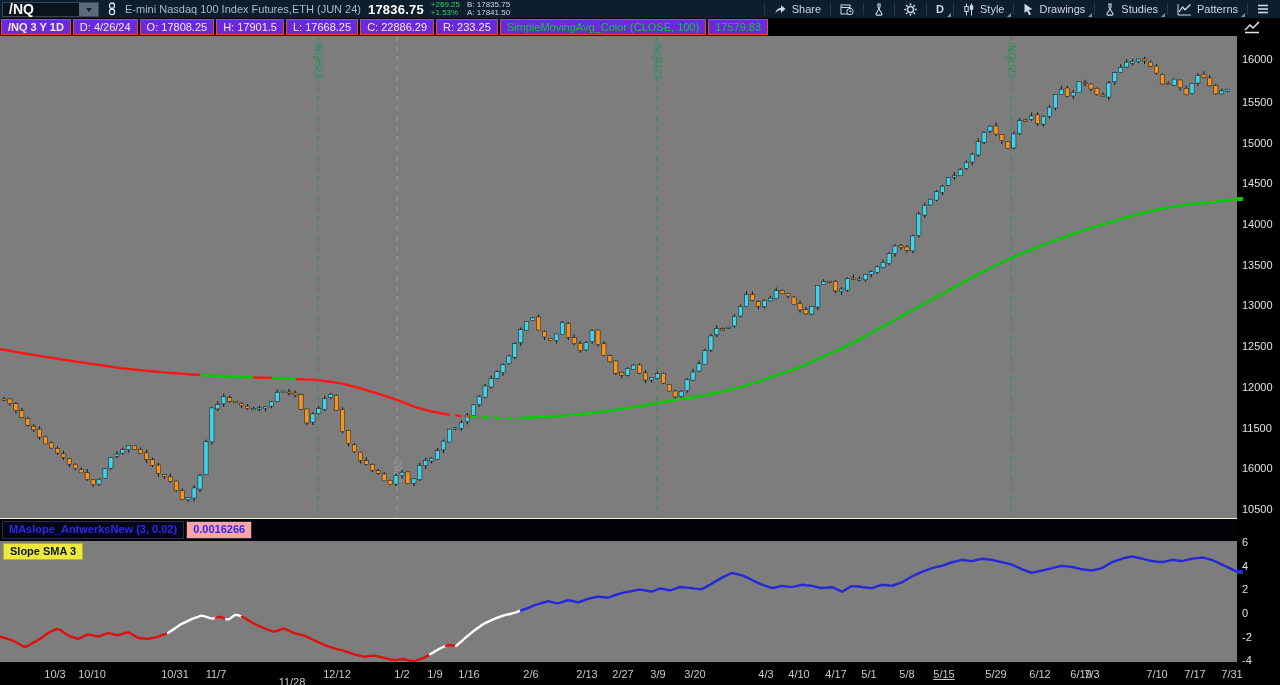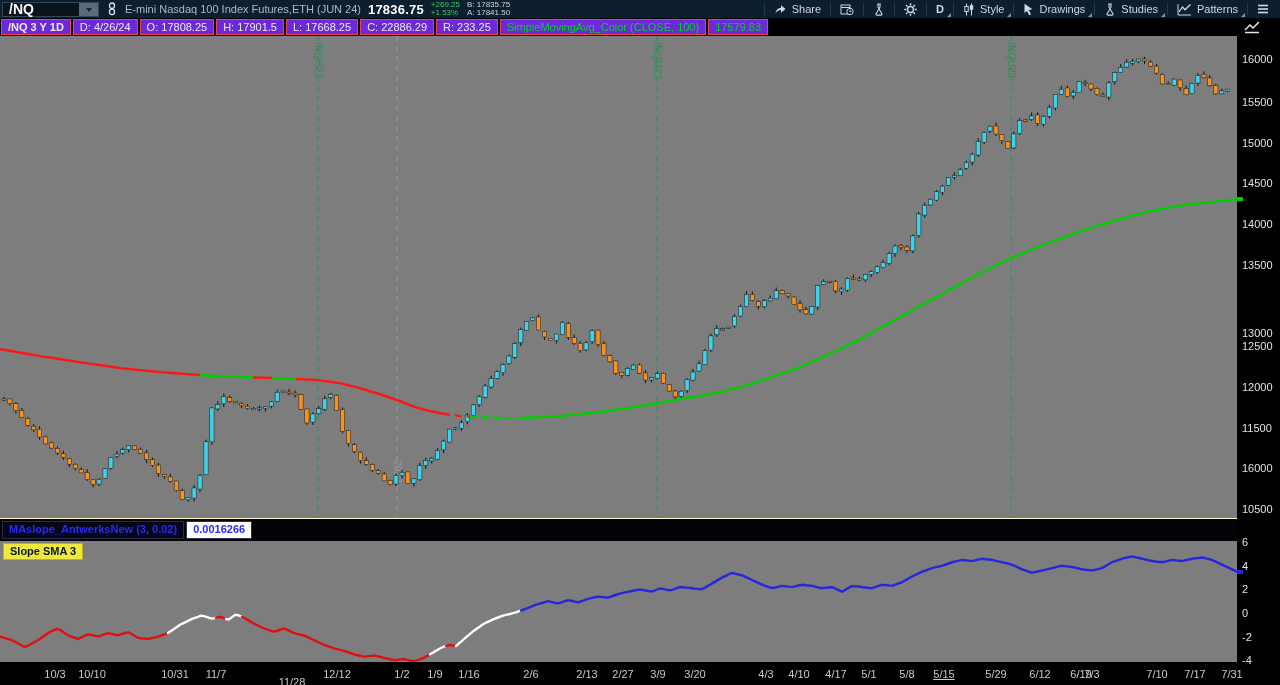--- a/index.html
+++ b/index.html
@@ -35,21 +35,21 @@
   .hcell.study{color:#00d02a}
 
   .main-chart{position:absolute;top:36px;left:0;width:1237px;height:482px}
   .lower-chart{position:absolute;top:541px;left:0;width:1237px;height:121px}
 
   
   .study-header{position:absolute;top:518px;left:0;width:1237px;height:23px;background:#020207;
         border-top:1px solid #fef9c3;display:flex;gap:2px;padding:2px 0 2px 2px;z-index:4}
   .scell{font-size:11px;line-height:15px;padding:0 6px;white-space:nowrap;border:1px solid #2b2b46;color:#2a2af0;font-weight:bold}
   .scell.name{background:#05051a}
-  .scell.value{background:#ffffff}
+  .scell.value{background:#fca5a5}
 
   .badge{position:absolute;top:543px;left:3px;background:#f0e93c;color:#0c1726;font-size:11px;
         font-weight:bold;padding:1px 6px 2px 6px;border:1px solid #b8b229;z-index:6}
 
   
   .right-axis{position:absolute;top:18px;left:1237px;width:43px;height:667px;background:#000;z-index:3}
   .tick{position:absolute;left:5px;transform:translateY(-50%);font-size:11px;color:#e2e2e2;white-space:nowrap}
   .marker{position:absolute;left:0;width:6px;height:4px;transform:translateY(-50%)}
   .axis-corner{position:absolute;top:3px;left:7px}
 
@@ -673,21 +673,21 @@
           <polyline points="1,9 6,4 9,7 15,1" stroke="#e6e6e6" fill="none" stroke-width="1.5"></polyline>
           <line x1="1" y1="11.5" x2="15" y2="11.5" stroke="#e6e6e6" stroke-width="1.5"></line>
         </svg>
     </span>
   <div class="tick" style="top: 41px;">16000</div>
       <div class="tick" style="top: 83.9493px;">15500</div>
       <div class="tick" style="top: 124.659px;">15000</div>
       <div class="tick" style="top: 165.368px;">14500</div>
       <div class="tick" style="top: 206.078px;">14000</div>
       <div class="tick" style="top: 246.787px;">13500</div>
-      <div class="tick" style="top: 287.497px; margin-top: 28px;">13000</div>
+      <div class="tick" style="top: 287.497px;">13000</div>
       <div class="tick" style="top: 328.206px;">12500</div>
       <div class="tick" style="top: 368.916px;">12000</div>
       <div class="tick" style="top: 409.625px;">11500</div>
       <div class="tick" style="top: 450.334px;">16000</div>
       <div class="tick" style="top: 491.044px;">10500</div>
       <div class="tick" style="top: 524.18px;">6</div>
       <div class="tick" style="top: 547.79px;">4</div>
       <div class="tick" style="top: 571.4px;">2</div>
       <div class="tick" style="top: 595.01px;">0</div>
       <div class="tick" style="top: 618.62px;">-2</div>

